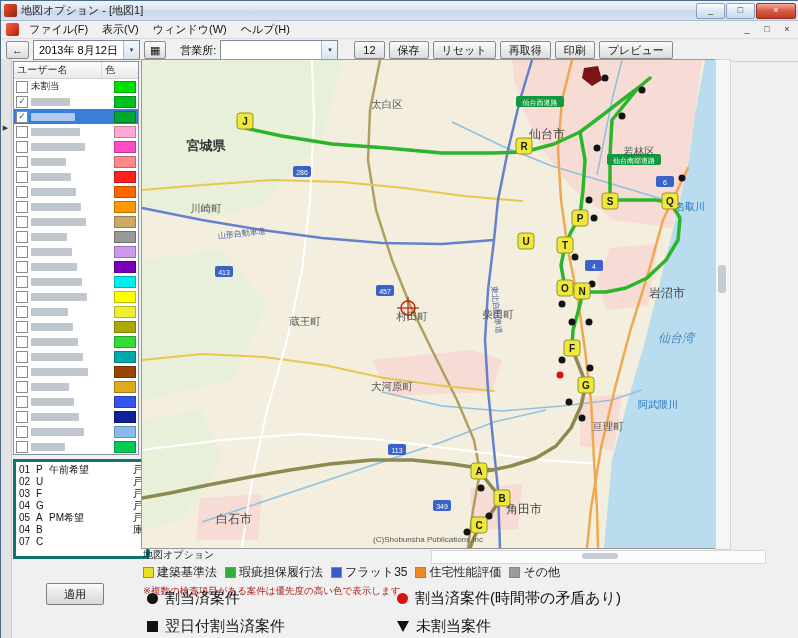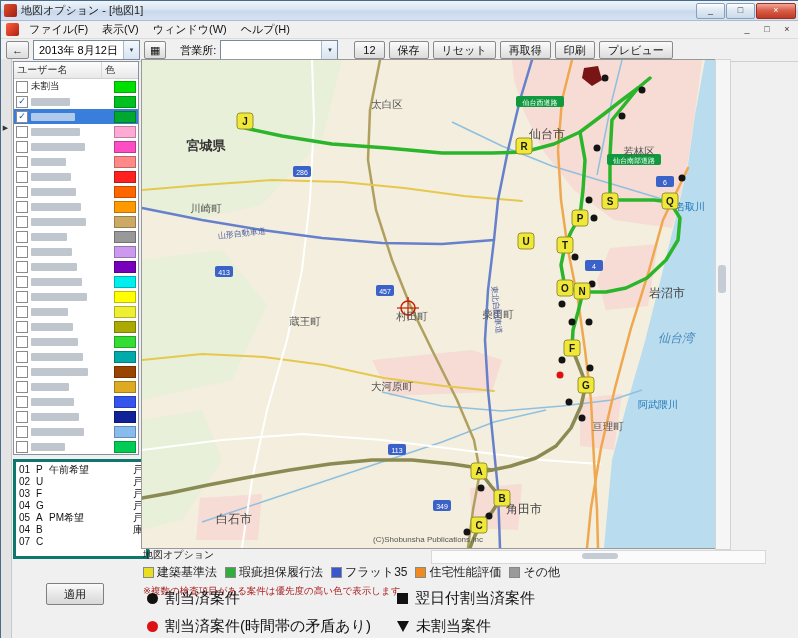--- a/index.html
+++ b/index.html
@@ -502,26 +502,26 @@
           </span></div>
       <div class="legend-note">※複数の検査項目がある案件は優先度の高い色で表示します。</div>
     </div>
 
     <div class="assign-legend">
       <div class="as-item">
         <span class="sym dot"></span>
         <span>割当済案件</span>
       </div>
       <div class="as-item">
+        <span class="sym dot red"></span>
+        <span>割当済案件(時間帯の矛盾あり)</span>
+      </div>
+      <div class="as-item">
         <span class="sym sq"></span>
         <span>翌日付割当済案件</span>
-      </div>
-      <div class="as-item">
-        <span class="sym dot red"></span>
-        <span>割当済案件(時間帯の矛盾あり)</span>
       </div>
       <div class="as-item">
         <span class="sym tri"></span>
         <span>未割当案件</span>
       </div>
     </div>
 
   </div>
 </div>
 

